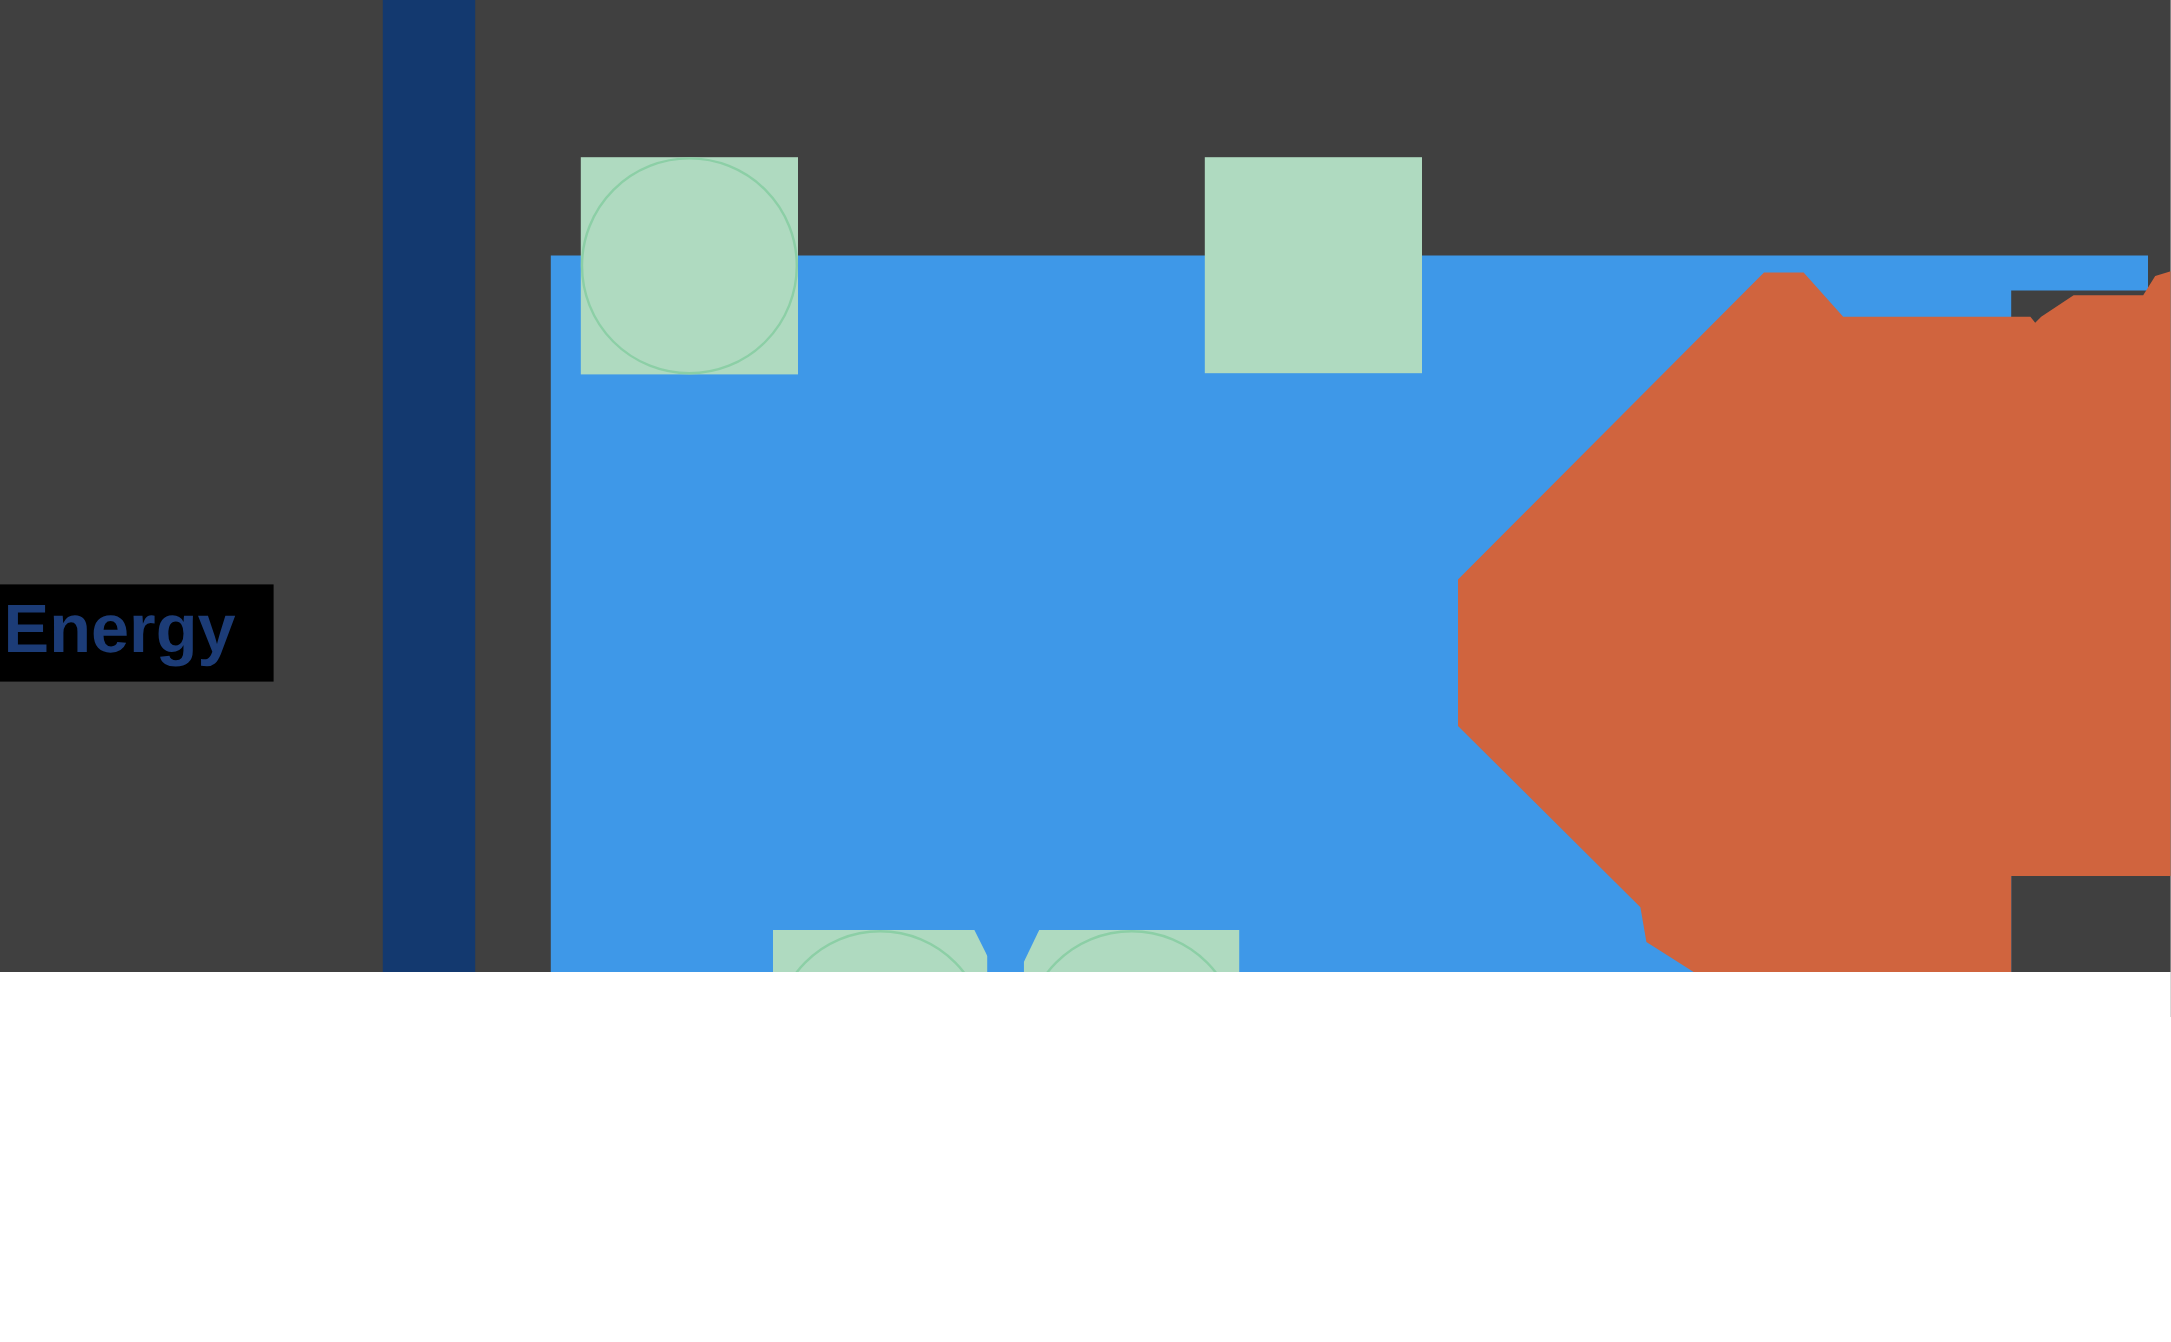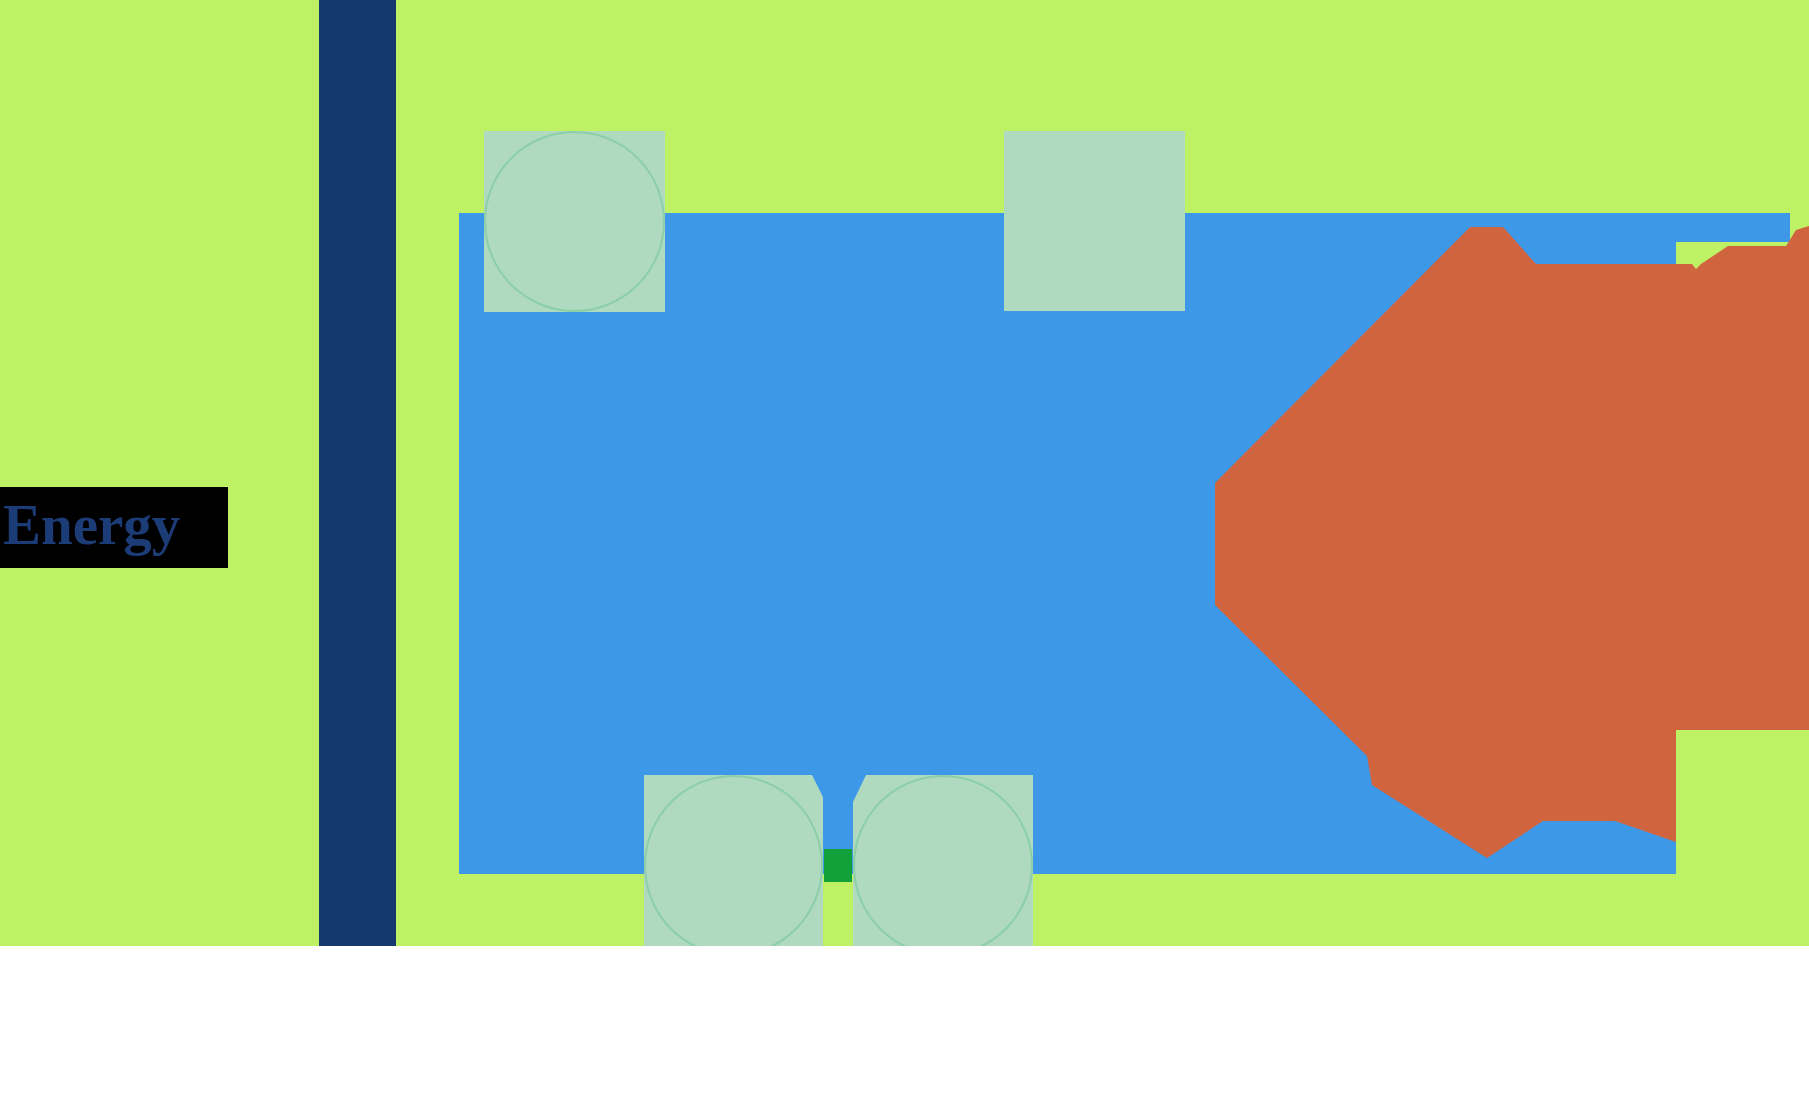--- a/index.html
+++ b/index.html
@@ -1,21 +1,21 @@
 <!DOCTYPE html>
 <html style="--navy: #13396f; --blue: #3e98e8; --orange: #d0643e; --light-green: #afdac0; --circle-stroke: #8ccfa6; --dark-green: #11a13b; --label-bg: #000000; --label-text: #1c3c77;"><head>
 <meta charset="utf-8">
 <style>
   html,body{margin:0;padding:0;background:#ffffff;}
   .canvas{
     position:relative;
-    width:1809px;height:946px;
-    background:#bef264;
+    width:1809px;height:810px;
+    background:#404040;
     overflow:hidden;
-    font-family:Liberation Serif, serif;
+    font-family:Liberation Sans, sans-serif;
   }
   .shapes-layer{position:absolute;left:0;top:0;width:1809px;height:1118px;}
   .gsq{
     position:absolute;
     background:var(--light-green);
     z-index:2;
   }
   .gcircle{
     position:absolute;
     inset:0;

